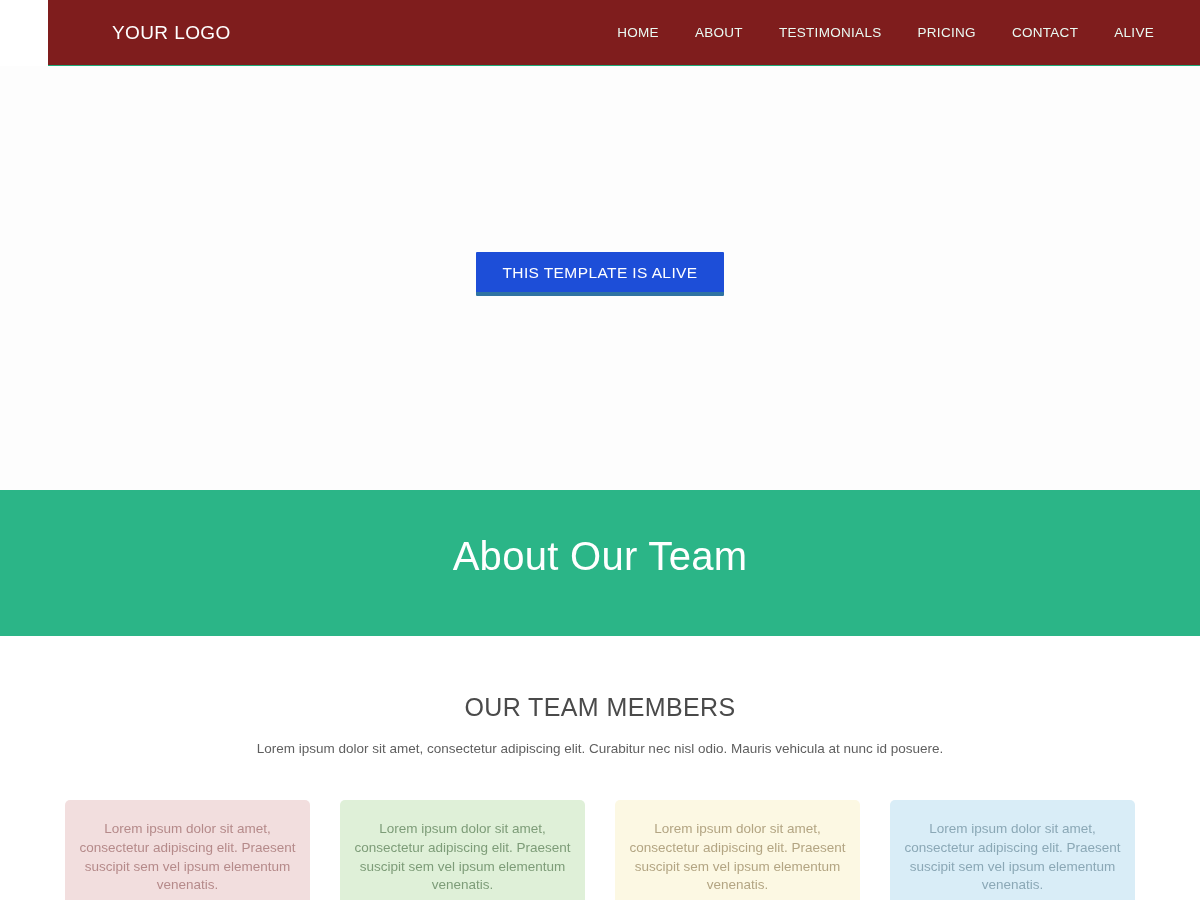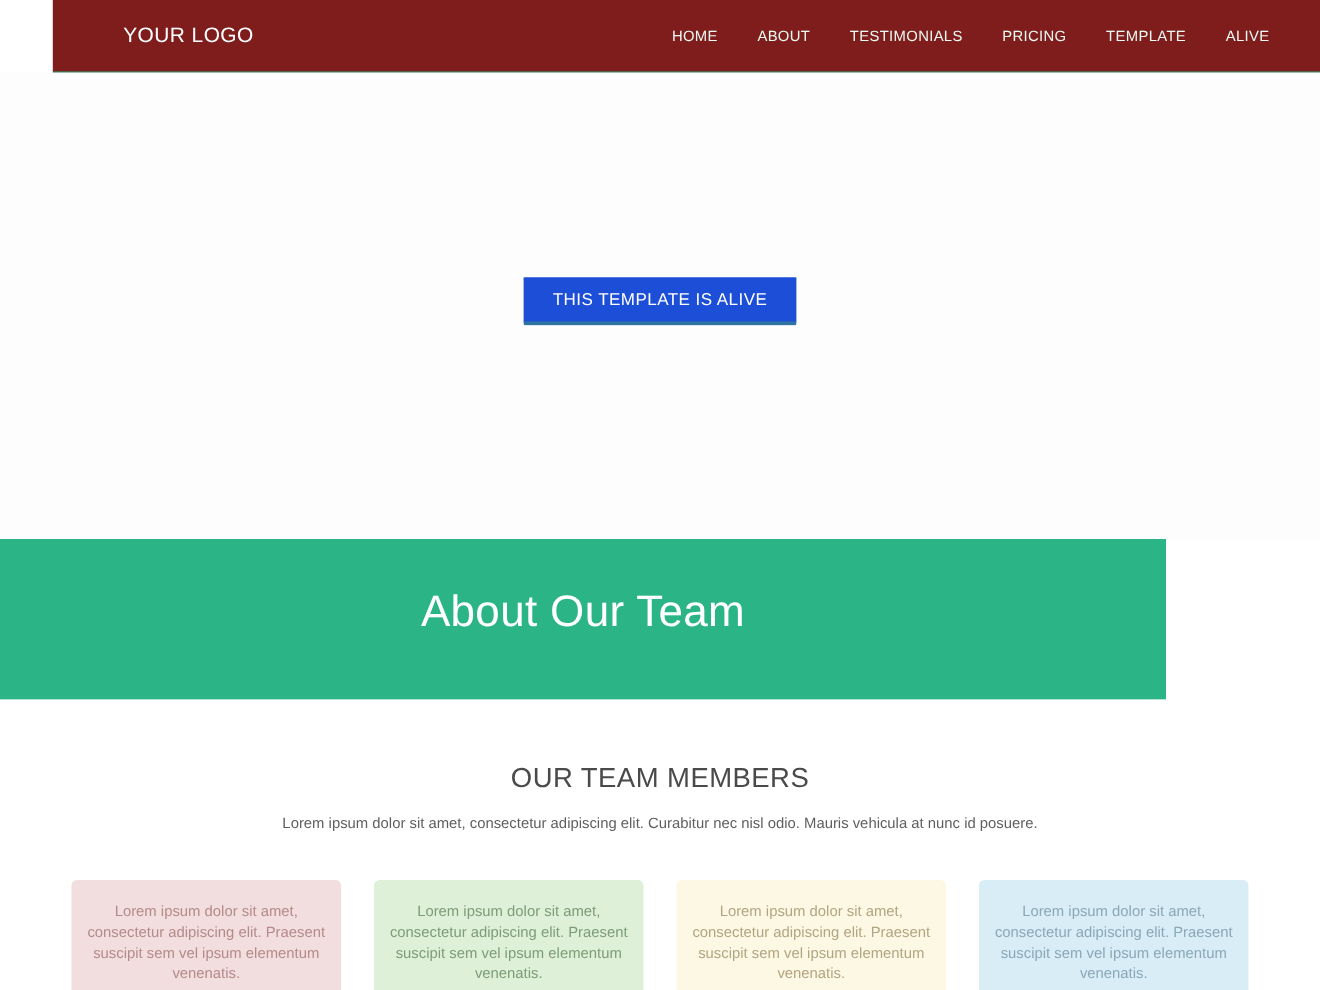--- a/index.html
+++ b/index.html
@@ -90,21 +90,21 @@
     letter-spacing: 0.4px;
     line-height: 1;
     padding: 13px 26px 12px 26px;
     cursor: pointer;
     text-decoration: none;
     border-radius: 1px;
   }
 
   
   .banner {
-    width: 1060px;
+    width: 1200px;
     height: 146px;
     background: #2bb587;
     display: flex;
     flex-direction: column;
     align-items: center;
     justify-content: center;
     text-align: center;
     padding-top: 6px;
   }
 
@@ -187,21 +187,21 @@
       <li>
         <a class="nav-link" href="#">ABOUT</a>
       </li>
       <li>
         <a class="nav-link" href="#">TESTIMONIALS</a>
       </li>
       <li>
         <a class="nav-link" href="#">PRICING</a>
       </li>
       <li>
-        <a class="nav-link" href="#">TEMPLATE</a>
+        <a class="nav-link" href="#">CONTACT</a>
       </li>
       <li>
         <a class="nav-link" href="#">ALIVE</a>
       </li>
     </ul>
   </nav>
 </header>
 
 <section class="hero">
   <div class="hero-inner">

